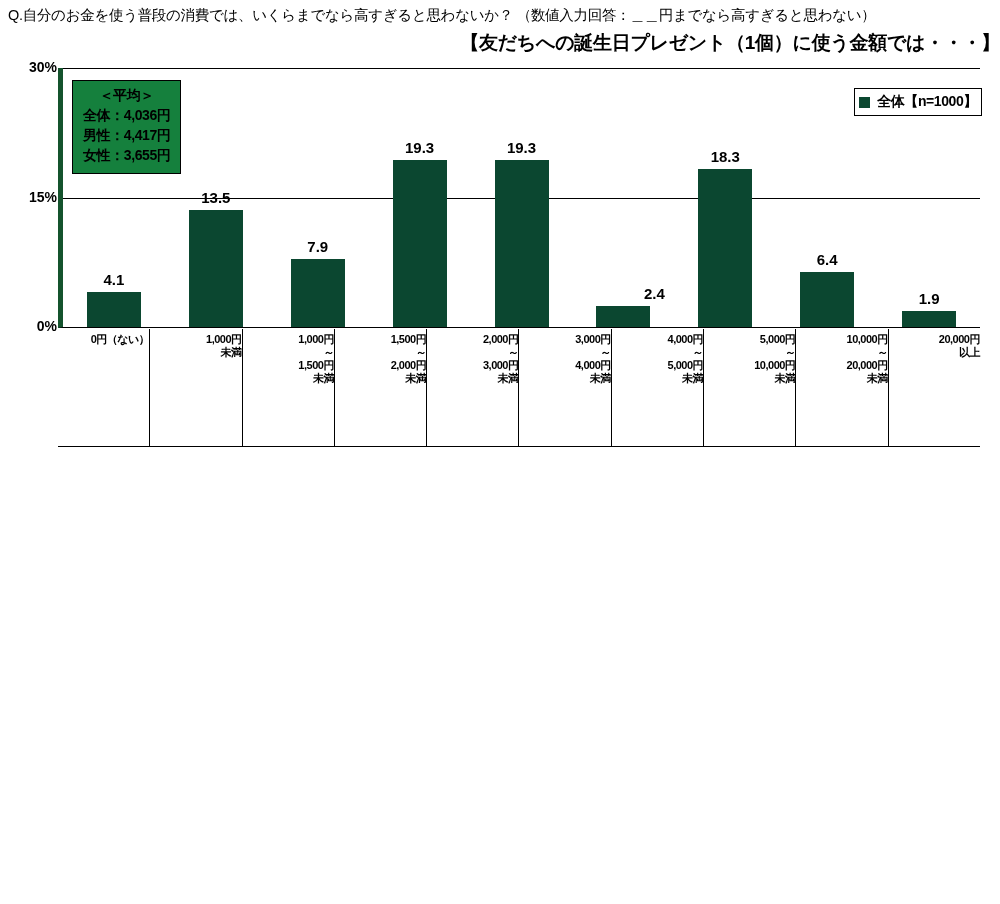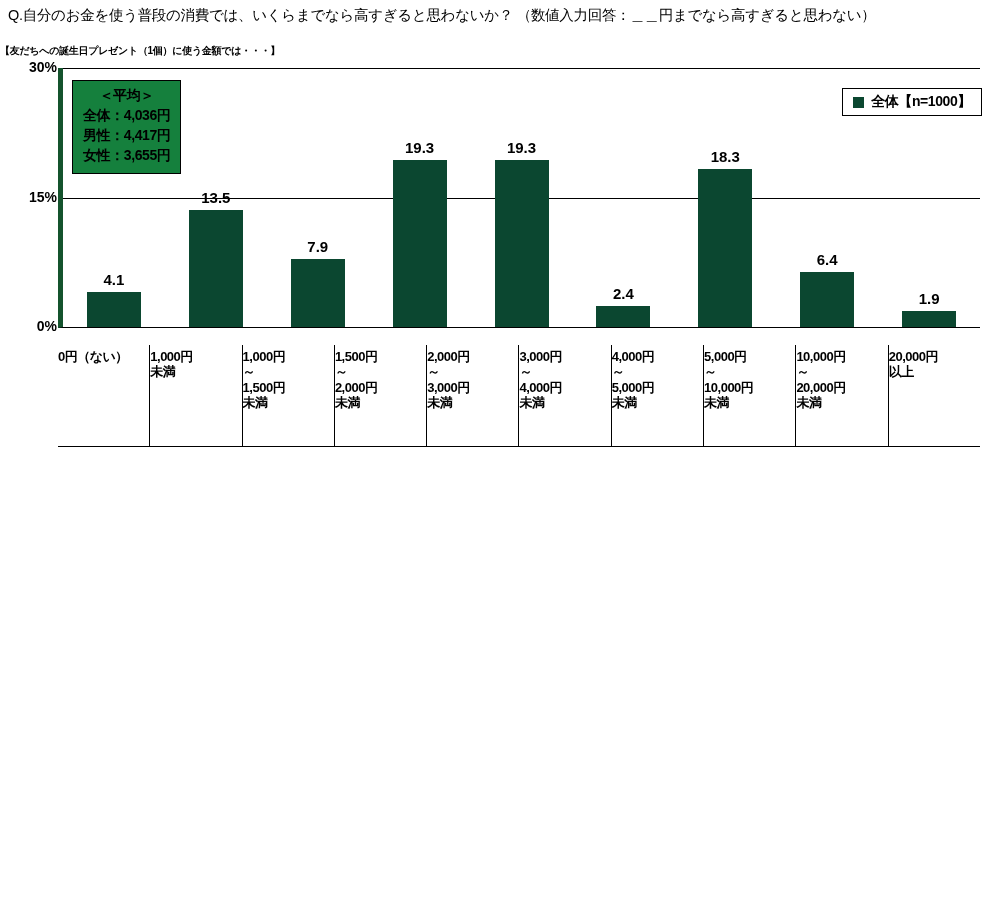--- a/index.html
+++ b/index.html
@@ -30,25 +30,24 @@
     top: 6px;
     font-size: 14.5px;
     letter-spacing: -0.3px;
     white-space: nowrap;
   }
   .sub-title {
     position: absolute;
     left: 0;
     top: 30px;
     width: 1000px;
-    text-align: left;
-    font-size: 10px;
+    text-align: right;
+    font-size: 19px;
     font-weight: bold;
     letter-spacing: -0.3px;
-    margin-top: 14px;
   }
   
   .plot {
     position: absolute;
     left: 58px;
     top: 68px;
     width: 922px;
     height: 260px;
     border-left: 5px solid #14532d;
     border-bottom: 1px solid #000;
@@ -105,27 +104,26 @@
     width: 922px;
     height: 118px;
     display: flex;
     border-bottom: 1px solid #000;
     box-sizing: border-box;
   }
   .cat {
     flex: 1 1 0;
     border-right: 1px solid #000;
     box-sizing: border-box;
-    text-align: left;
+    text-align: right;
     padding-top: 4px;
-    font-size: 13px;
+    font-size: 11px;
     font-weight: bold;
     line-height: 1.18;
     letter-spacing: -0.5px;
-    margin-top: 16px;
   }
   .cat:last-child { border-right: none; }
   .cat-line { display: block; white-space: nowrap; }
   
   .avg-box {
     position: absolute;
     border: 1.5px solid #000;
     background: #15803d;
     padding: 5px 10px 7px 10px;
     font-size: 14px;
@@ -135,21 +133,21 @@
   }
   .avg-head {
     text-align: center;
     font-weight: bold;
   }
   
   .legend {
     position: absolute;
     border: 1.5px solid #000;
     background: #fff;
-    padding: 4px 10px;
+    padding: 4px 4px;
     font-size: 14px;
     font-weight: bold;
     display: flex;
     align-items: center;
     gap: 7px;
     letter-spacing: -0.4px;
   }
   .legend-swatch {
     width: 11px;
     height: 11px;
@@ -188,21 +186,21 @@
           <div class="bar-cell">
             <div class="bar" style="height: 64.3333%; background: rgb(11, 71, 48);"></div>
             <div class="bar-label" style="bottom: calc(64.3333% + 4px);">19.3</div>
           </div>
           <div class="bar-cell">
             <div class="bar" style="height: 64.3333%; background: rgb(11, 71, 48);"></div>
             <div class="bar-label" style="bottom: calc(64.3333% + 4px);">19.3</div>
           </div>
           <div class="bar-cell">
             <div class="bar" style="height: 8%; background: rgb(11, 71, 48);"></div>
-            <div class="bar-label" style="bottom: calc(8% + 4px);">2.4</div>
+            <div class="bar-label" style="bottom: calc(8% + 4px); margin-left: 31px;">2.4</div>
           </div>
           <div class="bar-cell">
             <div class="bar" style="height: 61%; background: rgb(11, 71, 48);"></div>
             <div class="bar-label" style="bottom: calc(61% + 4px);">18.3</div>
           </div>
           <div class="bar-cell">
             <div class="bar" style="height: 21.3333%; background: rgb(11, 71, 48);"></div>
             <div class="bar-label" style="bottom: calc(21.3333% + 4px);">6.4</div>
           </div>
           <div class="bar-cell">

